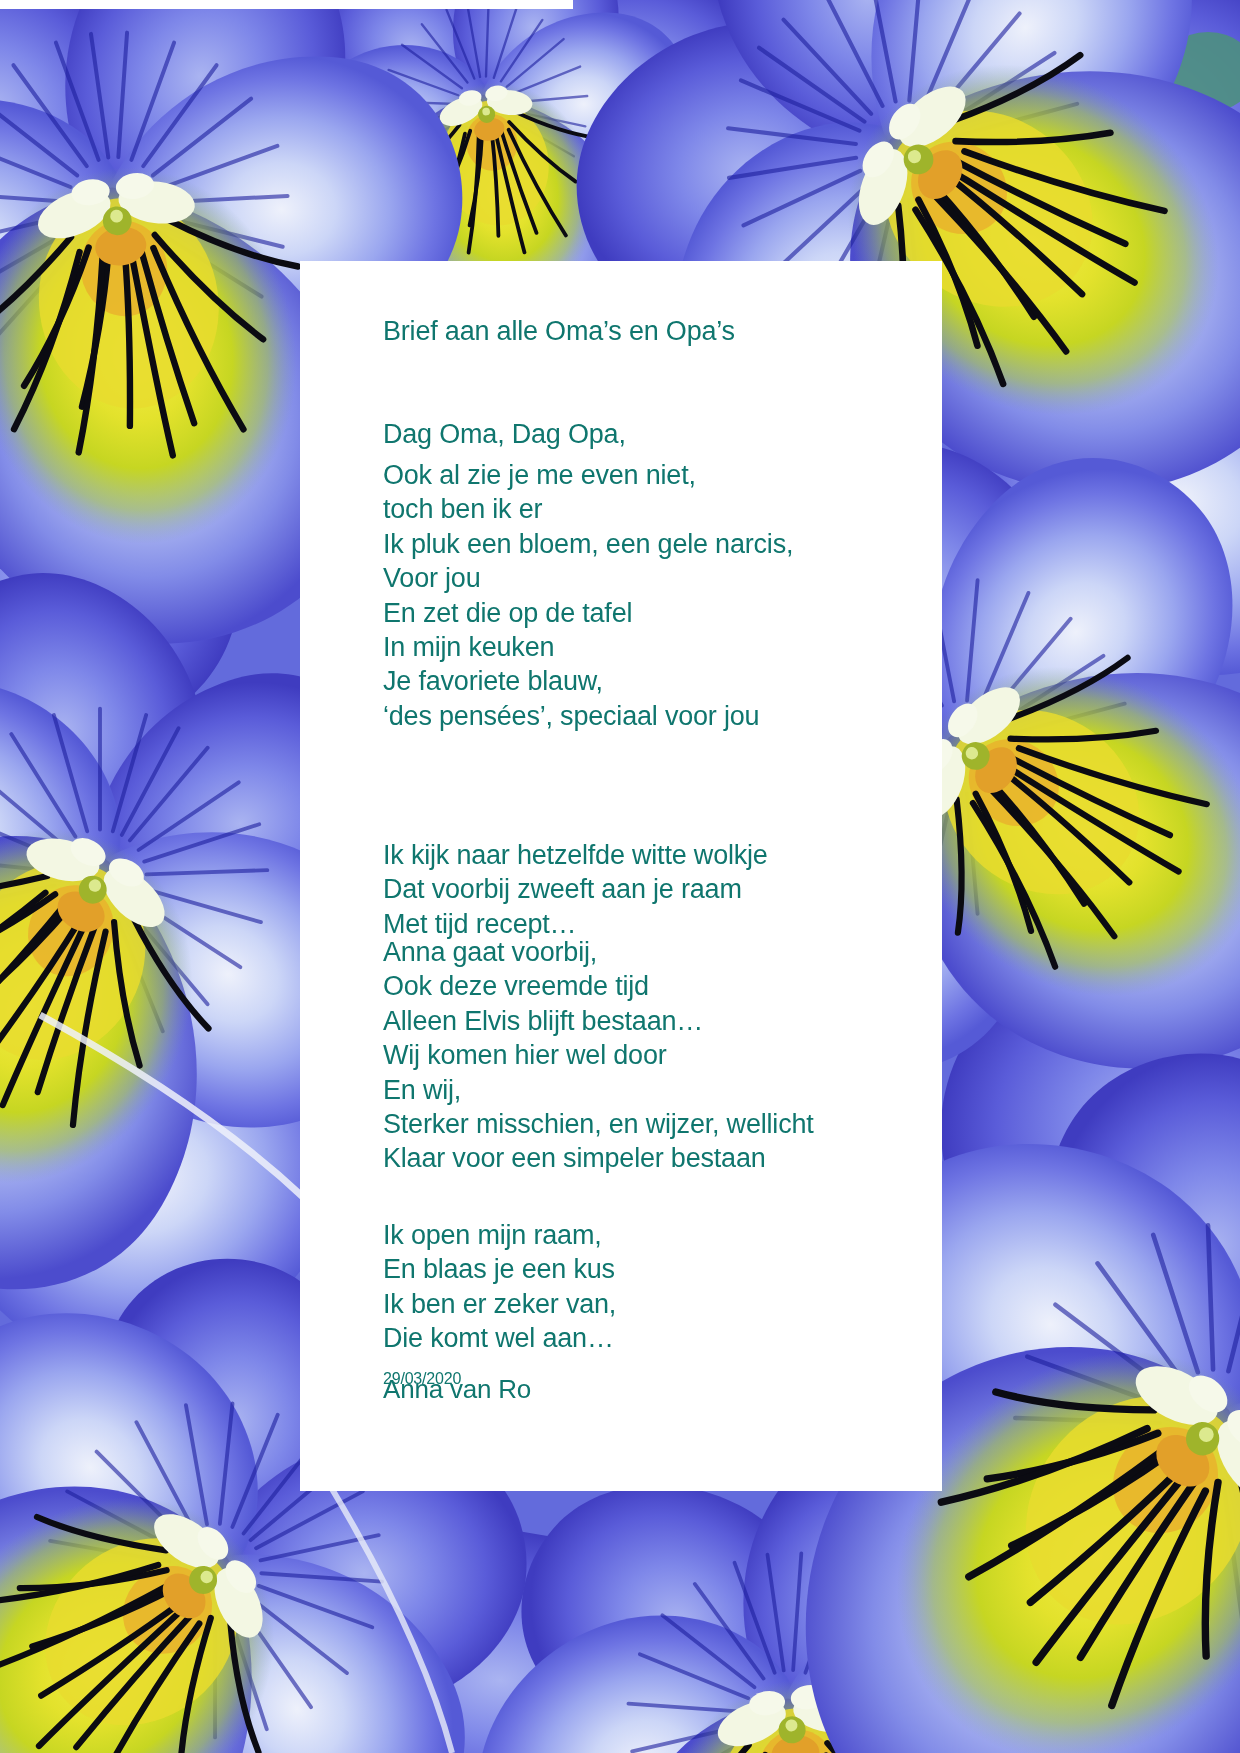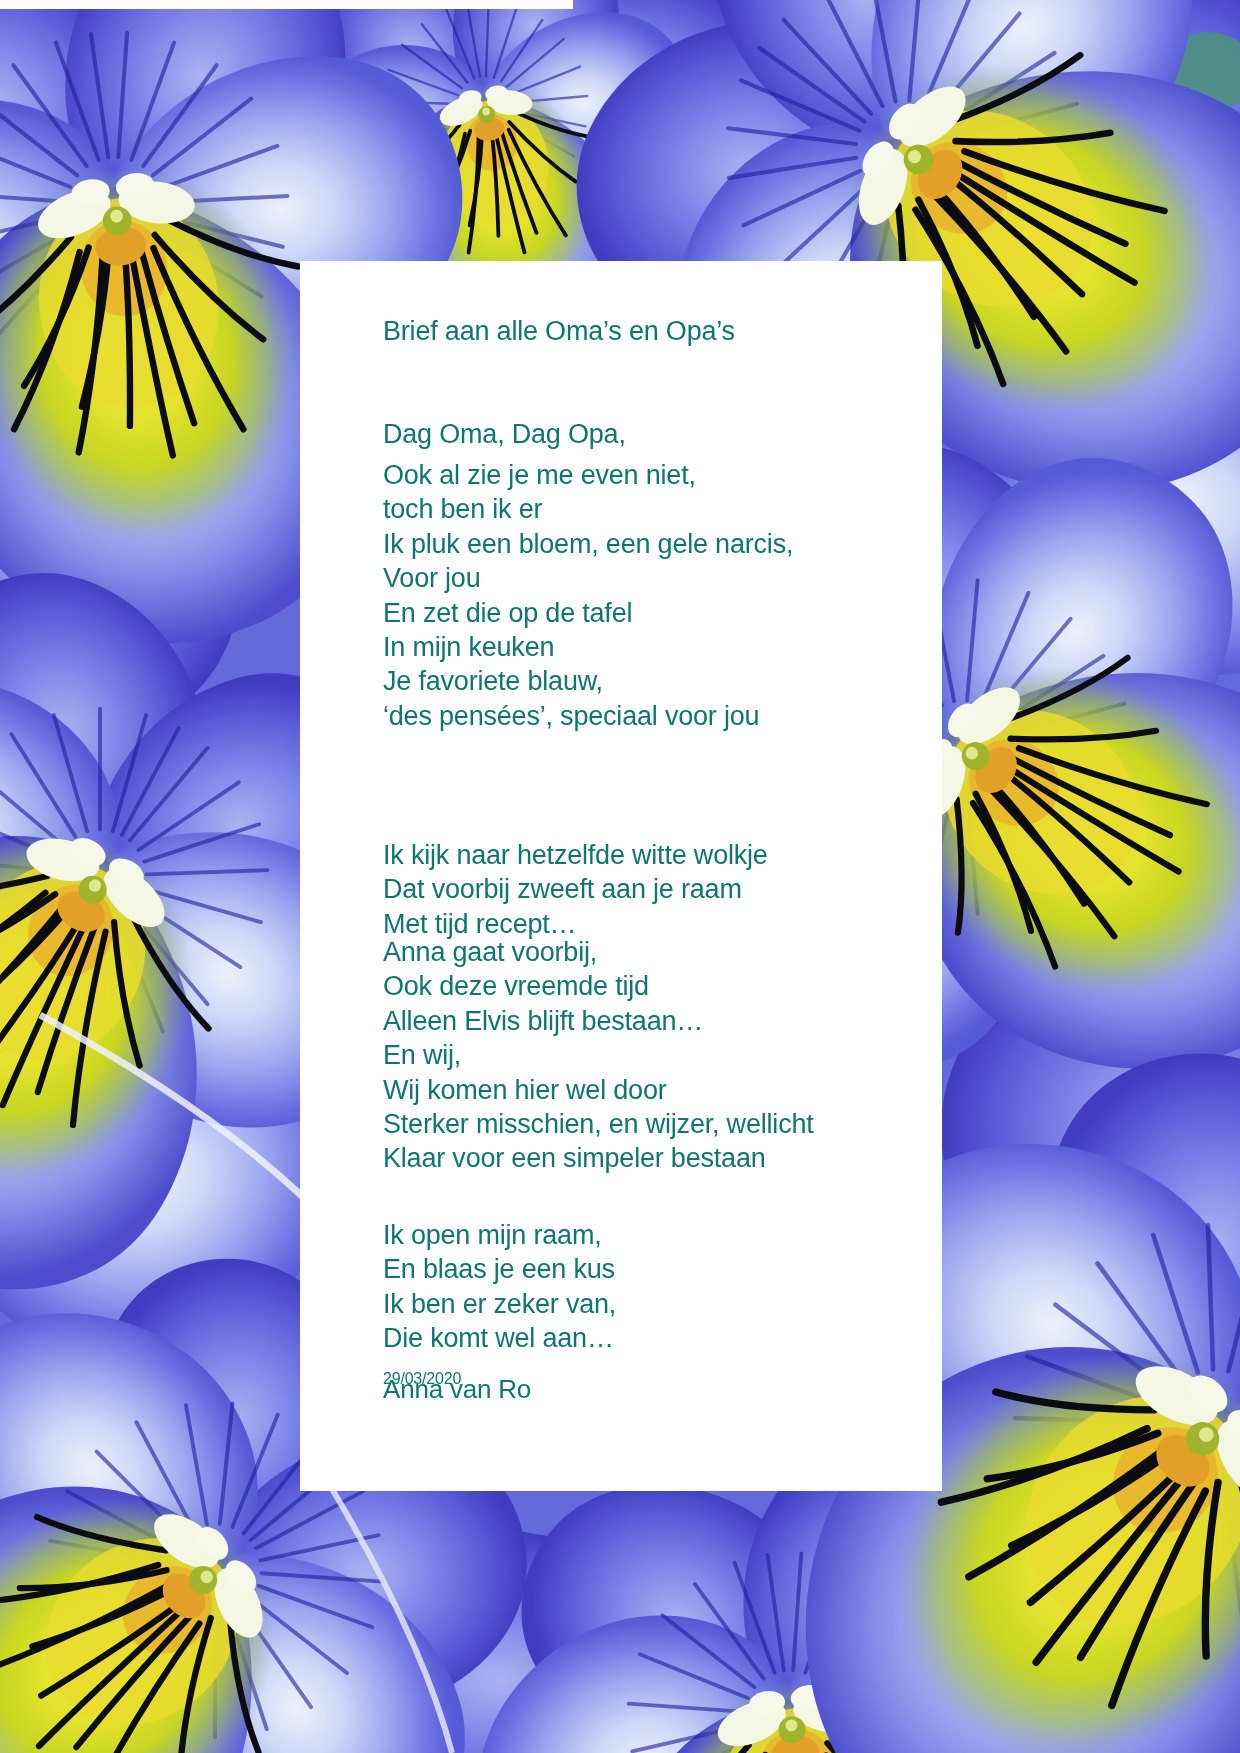--- a/index.html
+++ b/index.html
@@ -157,22 +157,22 @@
     <div class="txt stanza s2">
       <div>Ik kijk naar hetzelfde witte wolkje</div>
       <div>Dat voorbij zweeft aan je raam</div>
       <div>Met tijd recept…</div>
     </div>
 
     <div class="txt stanza s3">
       <div>Anna gaat voorbij,</div>
       <div>Ook deze vreemde tijd</div>
       <div>Alleen Elvis blijft bestaan…</div>
+      <div>Wij komen hier wel door</div>
       <div>En wij,</div>
-      <div>Wij komen hier wel door</div>
       <div>Sterker misschien, en wijzer, wellicht</div>
       <div>Klaar voor een simpeler bestaan</div>
     </div>
 
     <div class="txt stanza s4">
       <div>Ik open mijn raam,</div>
       <div>En blaas je een kus</div>
       <div>Ik ben er zeker van,</div>
       <div>Die komt wel aan…</div>
     </div>

